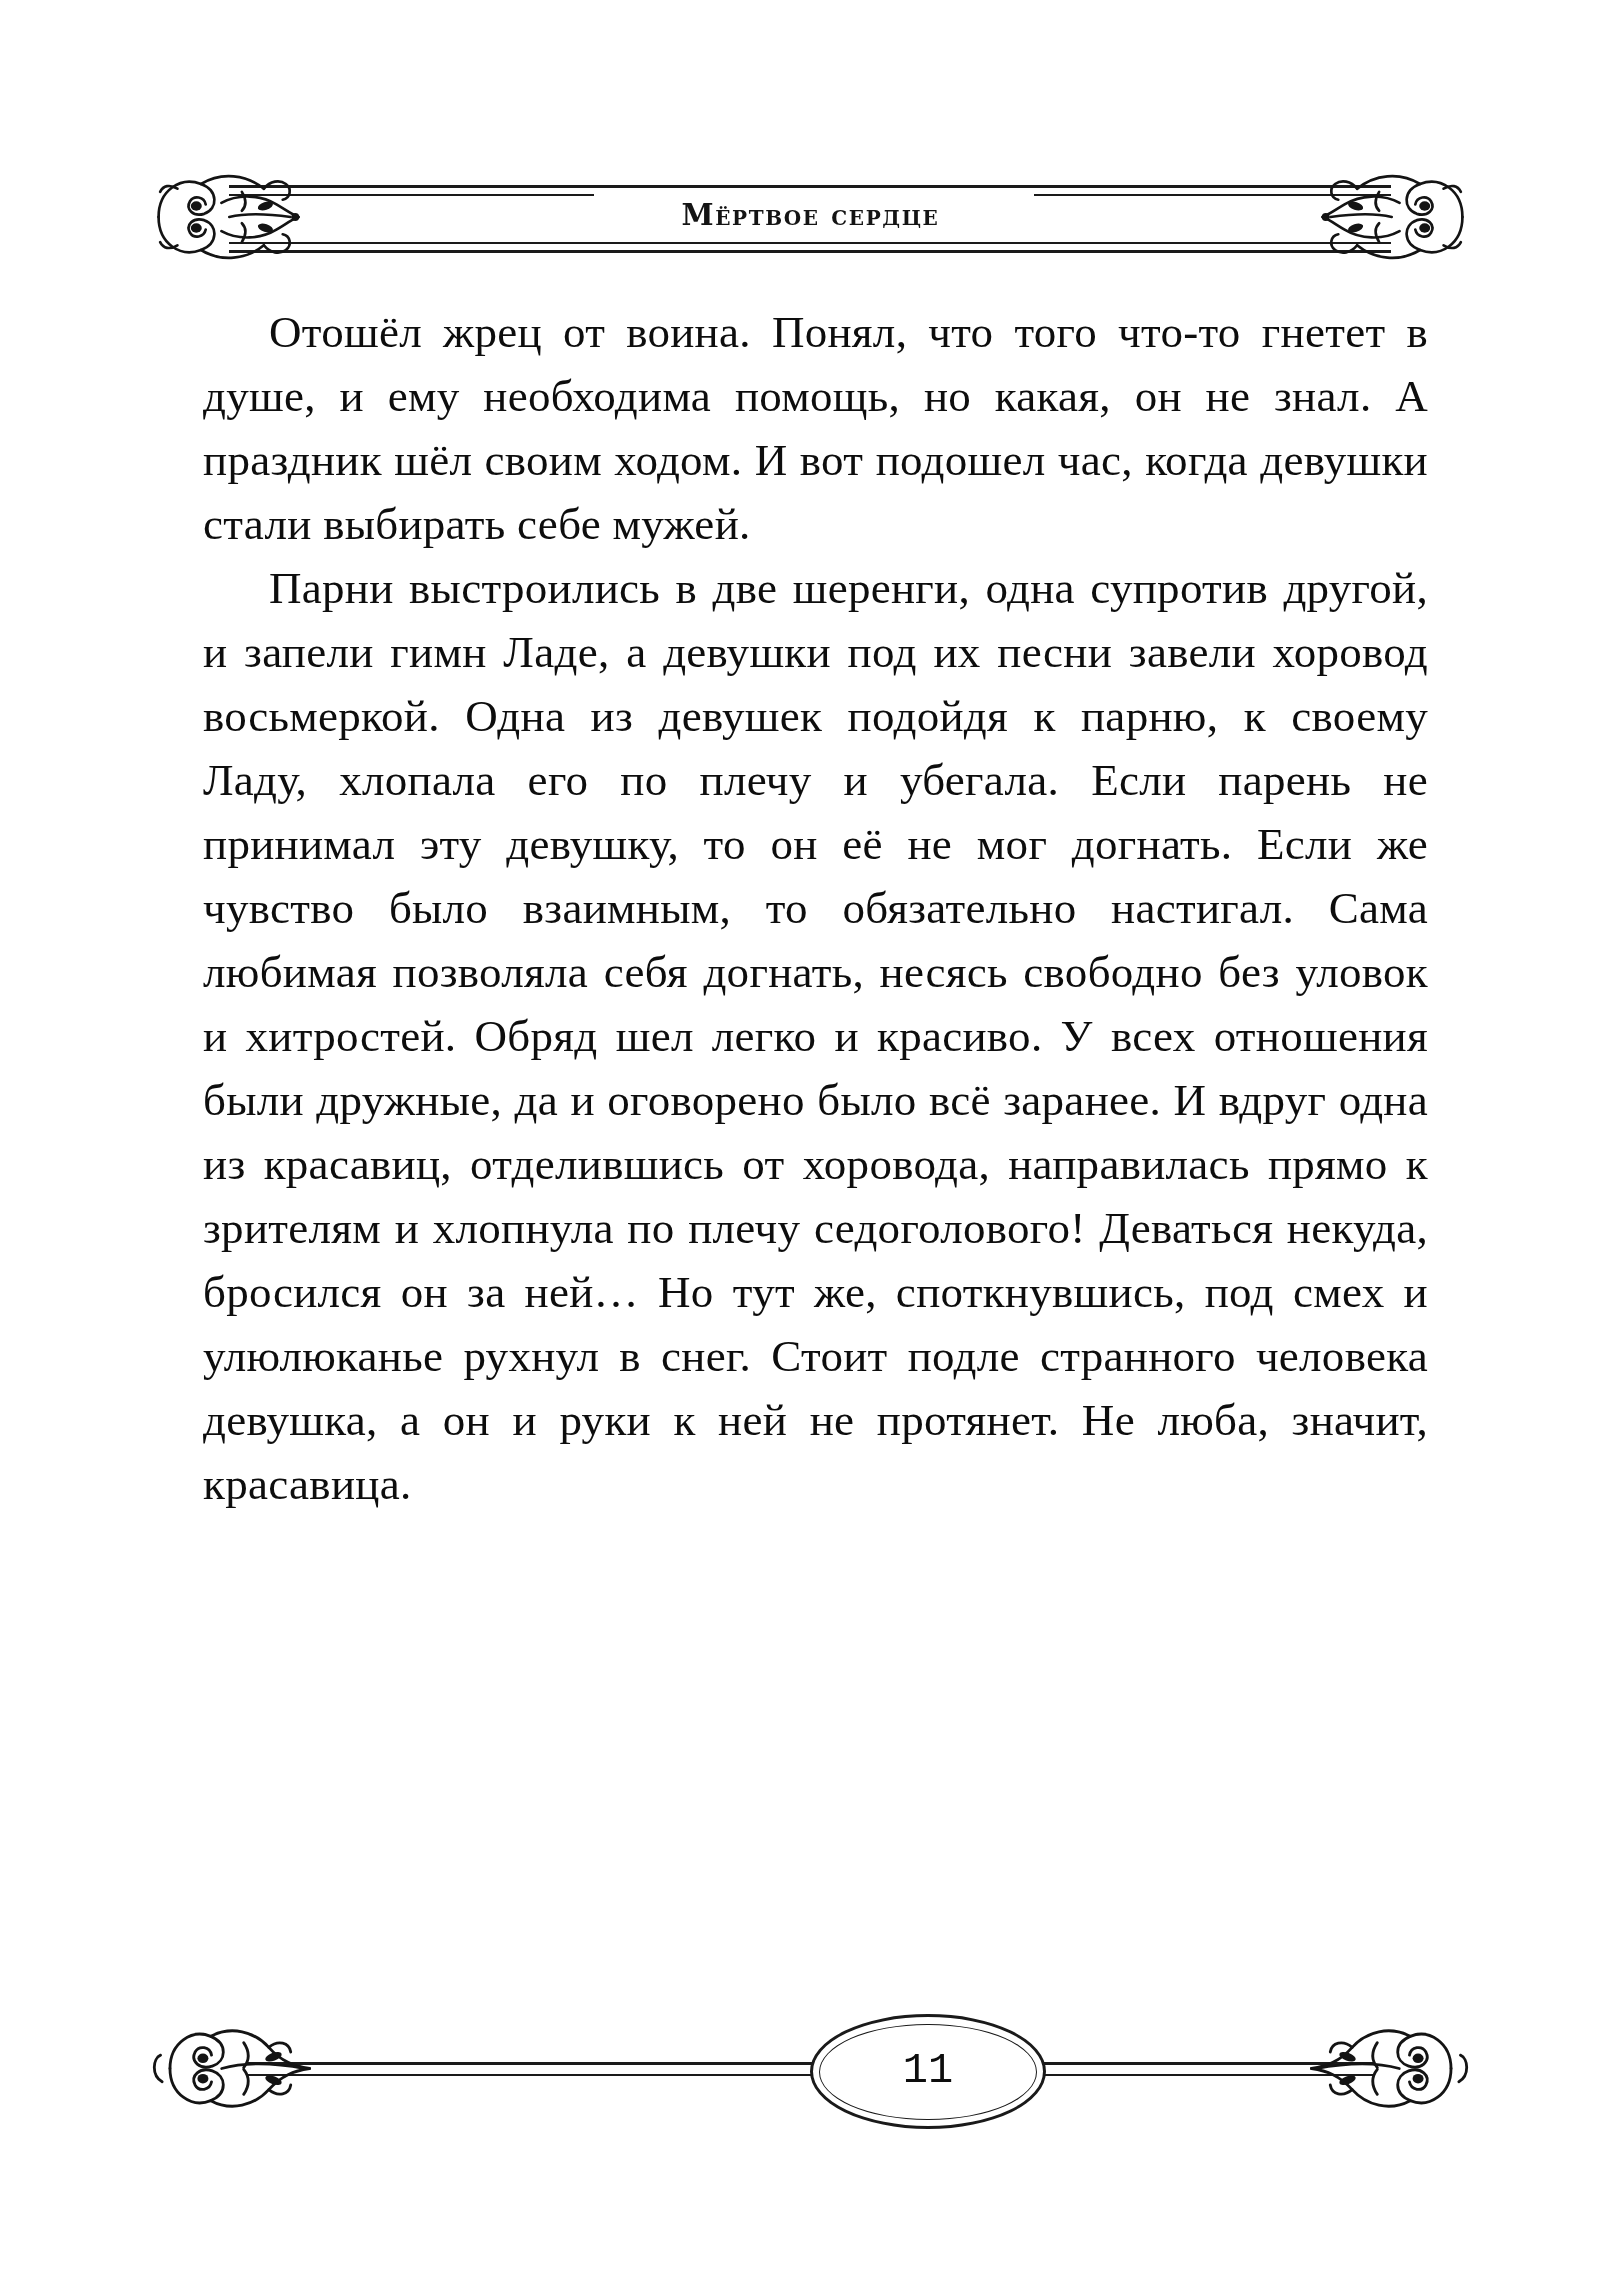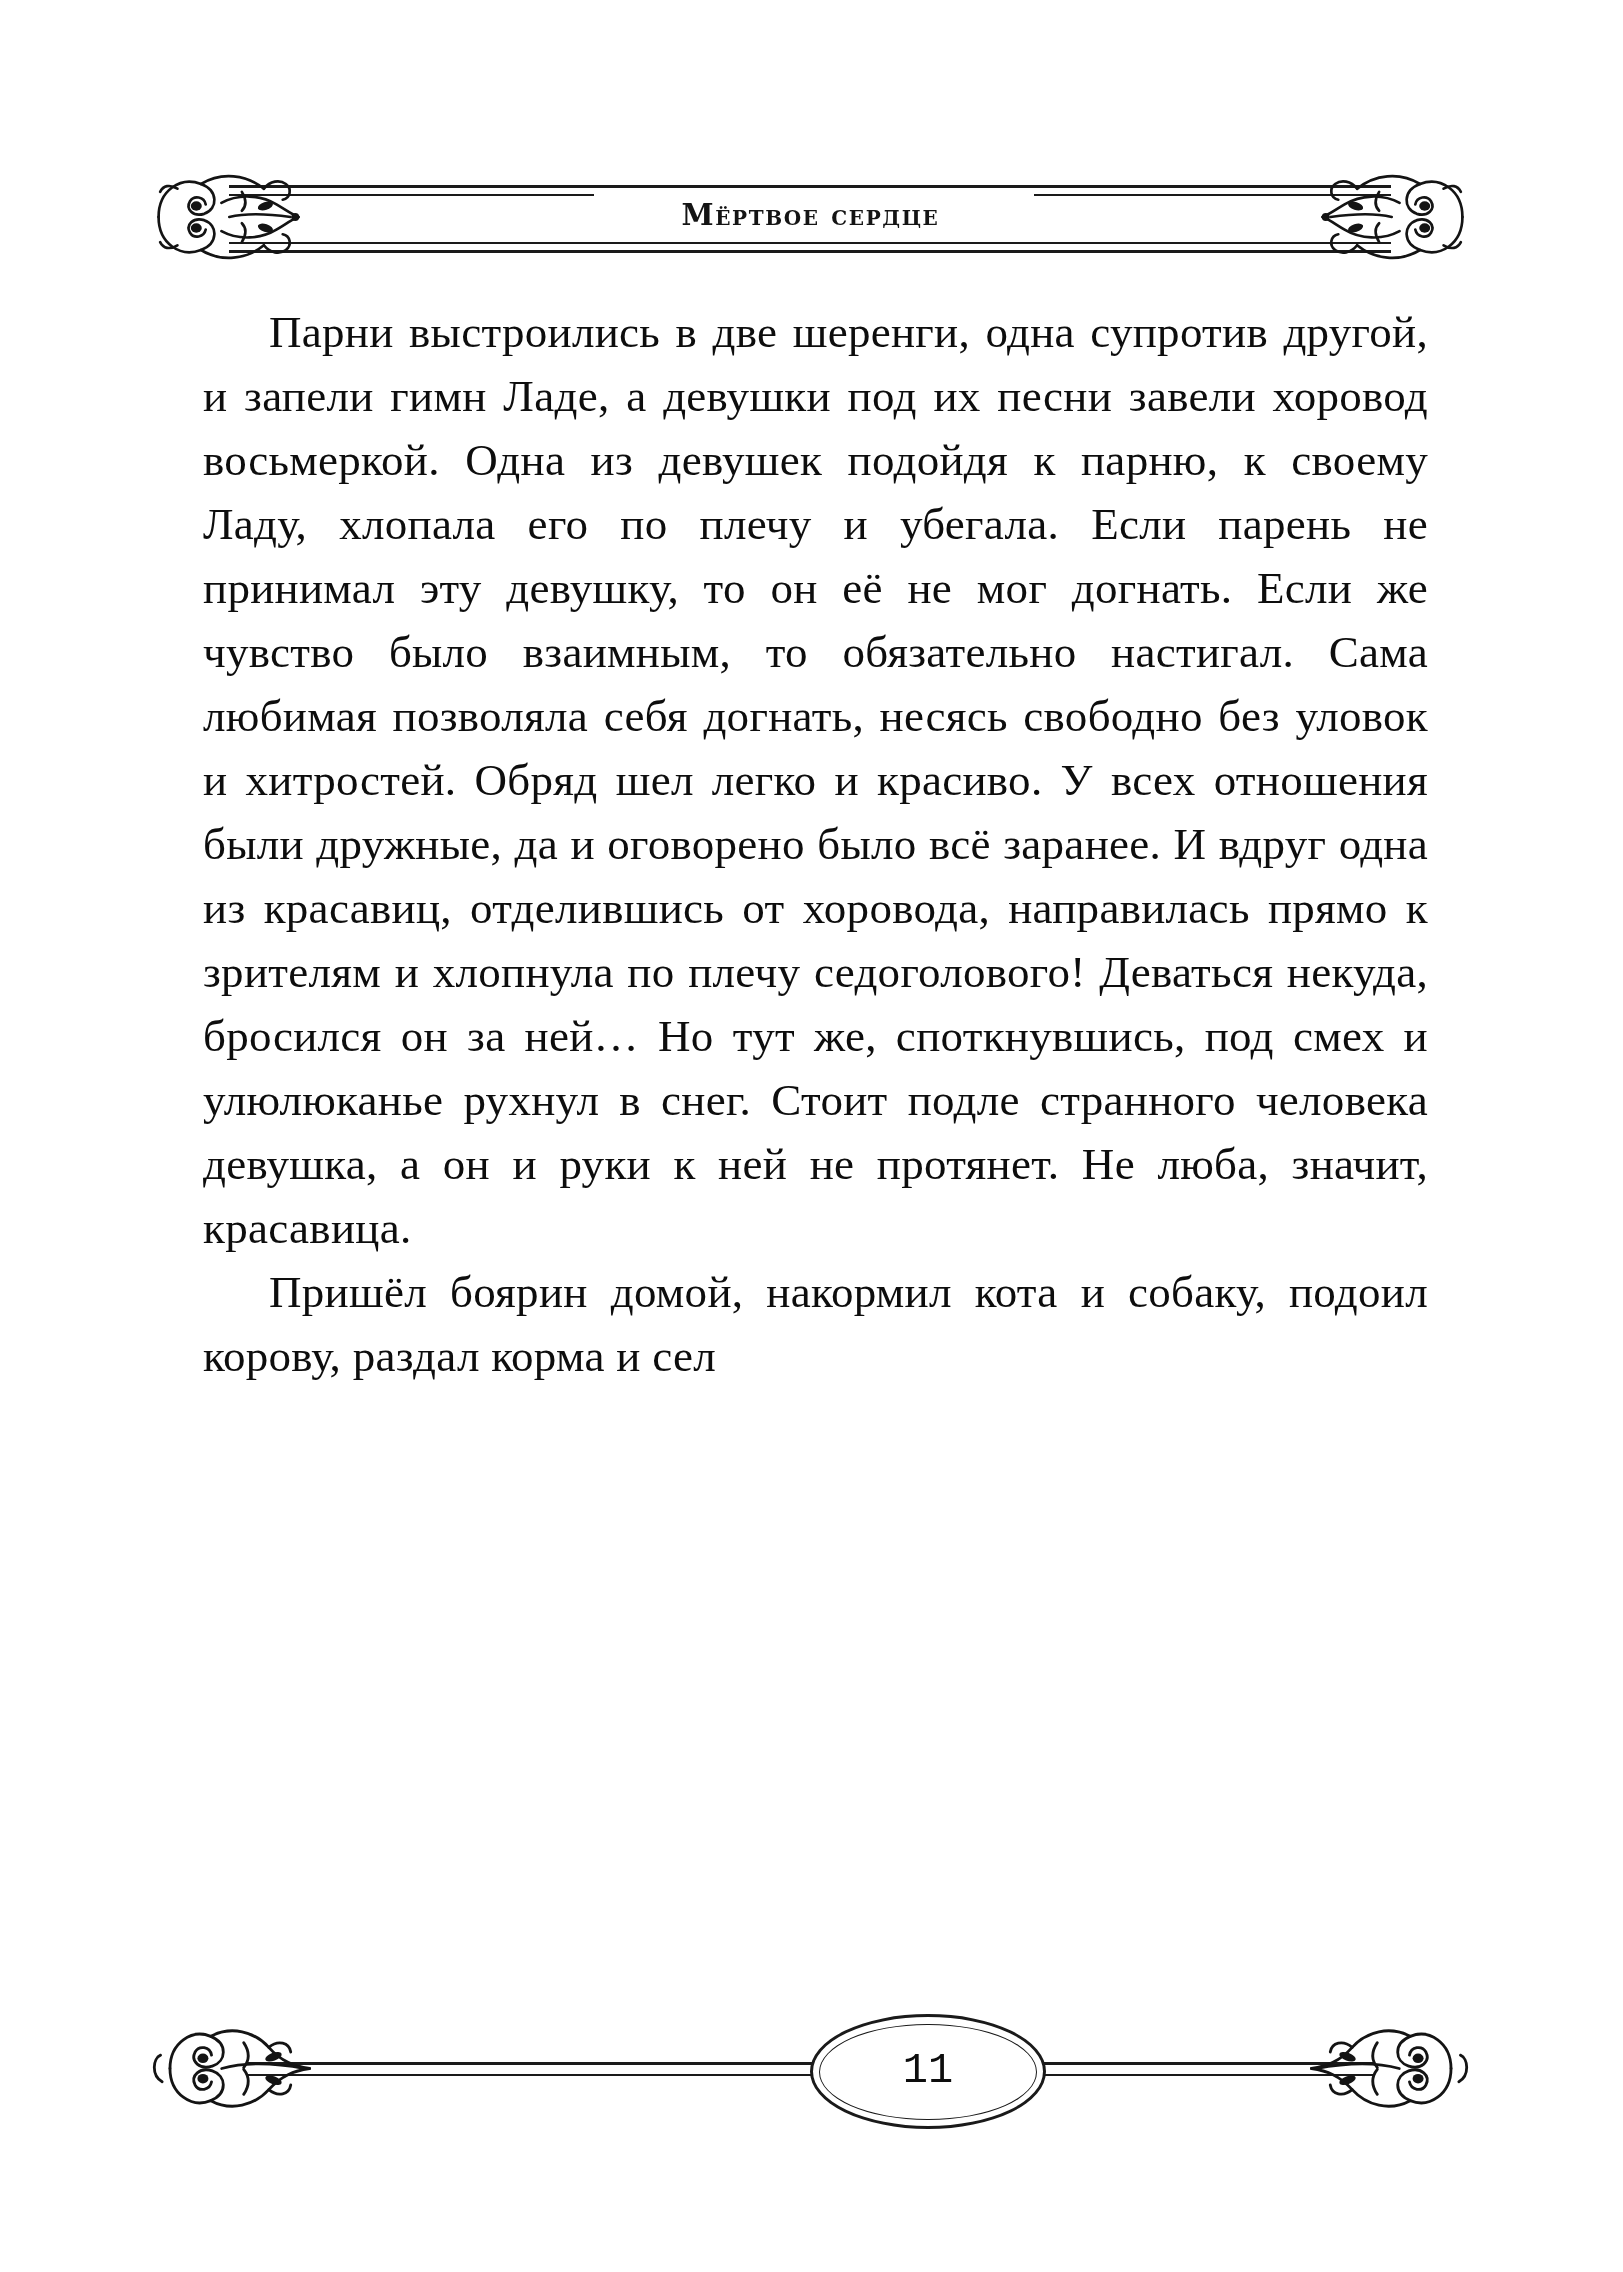--- a/index.html
+++ b/index.html
@@ -237,22 +237,22 @@
           <ellipse cx="64" cy="94" rx="7" ry="6"></ellipse>
           <circle cx="190" cy="80" r="5"></circle>
           <ellipse cx="152" cy="66" rx="10" ry="5" transform="rotate(-18 152 66)"></ellipse>
           <ellipse cx="152" cy="94" rx="10" ry="5" transform="rotate(18 152 94)"></ellipse>
         </g>
       </svg>
     </div>
   </div>
 
   <div class="text-block">
+    <p class="para">Отошёл жрец от воина. Понял, что того что-то гнетет в душе, и ему необходима помощь, но какая, он не знал. А праздник шёл своим ходом. И вот подошел час, когда девушки стали выбирать себе мужей.</p>
     <p class="para">Парни выстроились в две шеренги, одна супротив другой, и запели гимн Ладе, а девушки под их песни завели хоровод восьмеркой. Одна из девушек подойдя к парню, к своему Ладу, хлопала его по плечу и убегала. Если парень не принимал эту девушку, то он её не мог догнать. Если же чувство было взаимным, то обязательно настигал. Сама любимая позволяла себя догнать, несясь свободно без уловок и хитростей. Обряд шел легко и красиво. У всех отношения были дружные, да и оговорено было всё заранее. И вдруг одна из красавиц, отделившись от хоровода, направилась прямо к зрителям и хлопнула по плечу седоголового! Деваться некуда, бросился он за ней… Но тут же, споткнувшись, под смех и улюлюканье рухнул в снег. Стоит подле странного человека девушка, а он и руки к ней не протянет. Не люба, значит, красавица.</p>
-    <p class="para">Пришёл боярин домой, накормил кота и собаку, подоил корову, раздал корма и сел</p>
   </div>
 
   <div class="footer-band">
 
     <div class="footer-rule"></div>
 
     <div class="page-oval">
       <div class="page-oval-inner"></div>
     </div>
     <div class="page-number">11</div>

